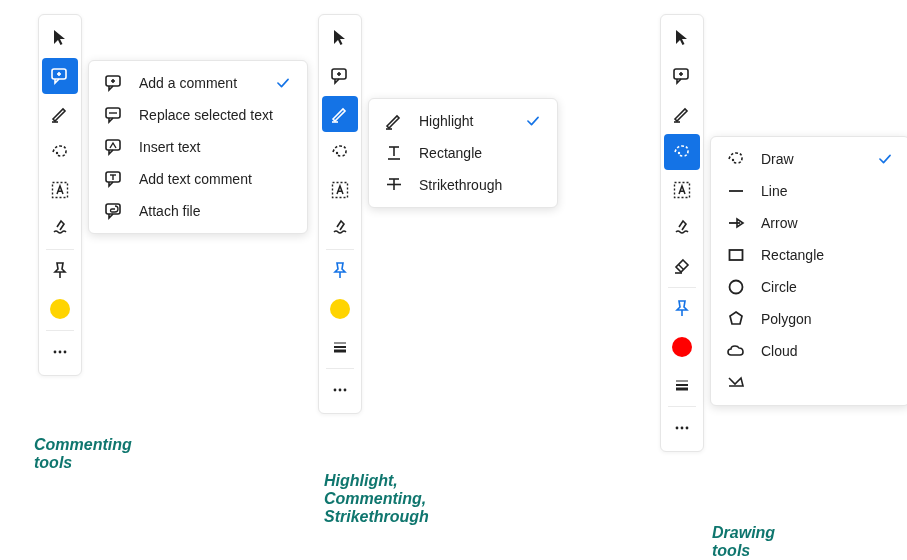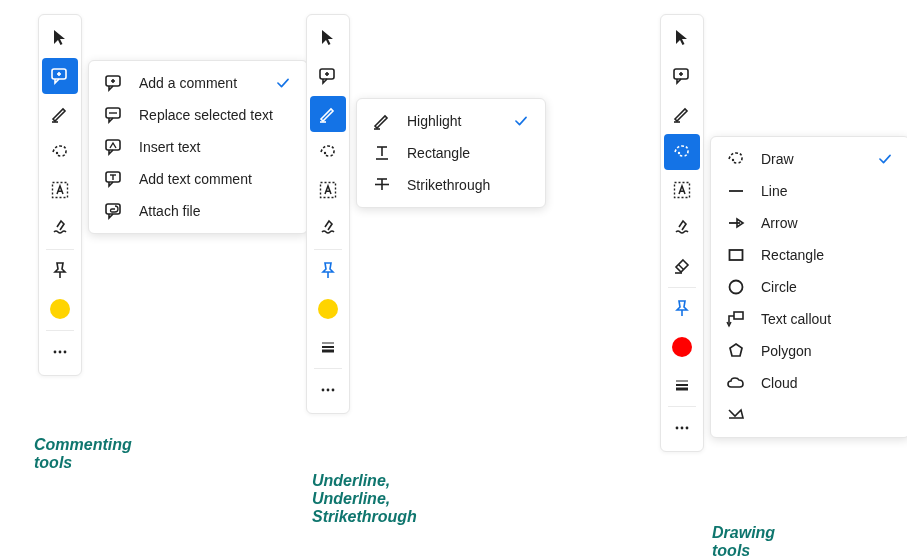--- a/index.html
+++ b/index.html
@@ -316,21 +316,21 @@
             <use href="#ic-attach"></use>
           </svg>
         </span>
       <span class="mi-label">Attach file</span>
     </div>
   </div>
 
   <div class="caption" style="position:absolute; left:-4px; top:404px;">Commenting tools</div>
 </div>
 
-<div class="panel-group" style="left:306px; top:14px;">
+<div class="panel-group" style="left:318px; top:14px;">
   <div class="toolbar">
     <div class="toolbar-btn">
         <svg width="22" height="22" viewBox="0 0 22 22">
           <use href="#ic-pointer"></use>
         </svg>
       </div>
     <div class="toolbar-btn">
         <svg width="22" height="22" viewBox="0 0 22 22">
           <use href="#ic-comment-add"></use>
         </svg>
@@ -402,21 +402,21 @@
     <div class="menu-item">
       <span class="mi-icon">
           <svg width="22" height="22" viewBox="0 0 22 22">
             <use href="#ic-strike"></use>
           </svg>
         </span>
       <span class="mi-label">Strikethrough</span>
     </div>
   </div>
 
-  <div class="caption" style="position:absolute; left:6px; top:440px;">Underline, Underline, Strikethrough</div>
+  <div class="caption" style="position:absolute; left:6px; top:440px;">Highlight, Commenting, Strikethrough</div>
 </div>
 
 <div class="panel-group" style="left:660px; top:14px;">
   <div class="toolbar">
     <div class="toolbar-btn">
         <svg width="22" height="22" viewBox="0 0 22 22">
           <use href="#ic-pointer"></use>
         </svg>
       </div>
     <div class="toolbar-btn">
@@ -513,28 +513,20 @@
       <span class="mi-icon">
           <svg width="22" height="22" viewBox="0 0 22 22">
             <use href="#ic-circle"></use>
           </svg>
         </span>
       <span class="mi-label">Circle</span>
     </div>
     <div class="menu-item">
       <span class="mi-icon">
           <svg width="22" height="22" viewBox="0 0 22 22">
-            <use href="#ic-callout"></use>
-          </svg>
-        </span>
-      <span class="mi-label">Text callout</span>
-    </div>
-    <div class="menu-item">
-      <span class="mi-icon">
-          <svg width="22" height="22" viewBox="0 0 22 22">
             <use href="#ic-polygon"></use>
           </svg>
         </span>
       <span class="mi-label">Polygon</span>
     </div>
     <div class="menu-item">
       <span class="mi-icon">
           <svg width="22" height="22" viewBox="0 0 22 22">
             <use href="#ic-cloud"></use>
           </svg>

